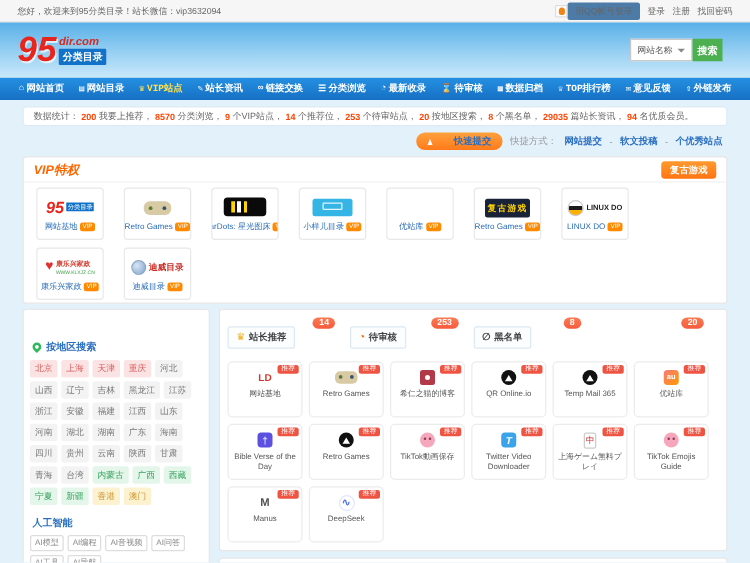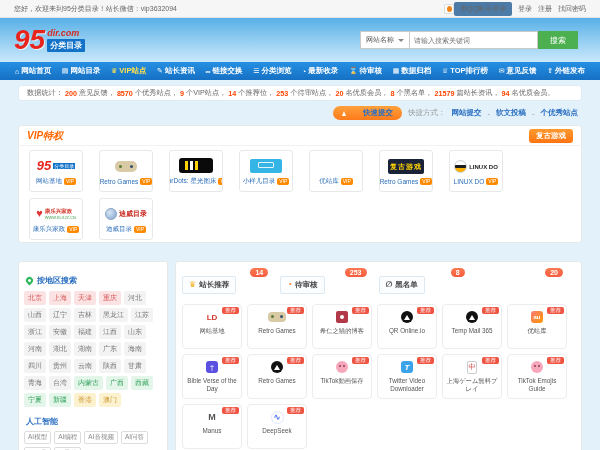--- a/index.html
+++ b/index.html
@@ -21,41 +21,41 @@
   .header { height:44px; background:linear-gradient(180deg,#58b0e8 0%,#9ed3f3 60%,#c9e8fb 100%); position:relative; display:flex; align-items:center; padding:0 14px; }
   .logo { display:flex; align-items:center; }
   .logo-num { font-size:28px; font-weight:bold; font-style:italic; color:#e8251d; line-height:0.85; text-shadow:1px 1px 0 rgba(255,255,255,.7); }
   .logo-col { display:flex; flex-direction:column; margin-left:2px; gap:1px; }
   .logo-domain { color:#d42a22; font-size:9px; font-weight:bold; font-style:italic; }
   .logo-sub { background:#1272c8; color:#fff; font-size:8px; font-weight:bold; padding:1px 3px; border-radius:1px; }
   .search { position:absolute; right:22px; top:13px; display:flex; height:18px; }
   .search-cat { background:#fff; border:1px solid #c9c9c9; font-size:7px; color:#555; display:flex; align-items:center; padding:0 5px; gap:4px; }
   .caret { width:0; height:0; border-left:3px solid transparent; border-right:3px solid transparent; border-top:3px solid #888; }
   .search-input { width:128px; border:1px solid #c9c9c9; border-left:none; font-size:7px; padding:0 4px; color:#333; outline:none; }
-  .search-btn { background:#4cb050; color:#fff; border:none; font-size:8px; width:40px; font-weight:normal; cursor:pointer; }
-
-  
-  .nav { height:18px; background:linear-gradient(180deg,#2590e2,#1670c4); display:flex; align-items:center; justify-content:space-between; padding:0 15px; }
+  .search-btn { background:#4cb050; color:#fff; border:none; font-size:8px; width:24px; font-weight:bold; cursor:pointer; }
+
+  
+  .nav { height:18px; background:linear-gradient(180deg,#2590e2,#1670c4); display:flex; align-items:center; justify-content:space-between; padding:0 15px;font-family:Liberation Mono, monospace; }
   .nav a { color:#fff; font-size:7.5px; font-weight:bold; display:flex; align-items:center; gap:2px; white-space:nowrap; }
   .nav a .glyph { font-size:7px; }
   .nav a.vip { color:#ffe14d; }
 
   
   .stats { margin:5px 18px 0; height:16px; background:#fff; border:1px solid #dcebf5; border-radius:3px;
            display:flex; align-items:center; padding:0 8px; font-size:7.2px; color:#666; white-space:nowrap; overflow:hidden; }
   .stats b { color:#ff4400; padding:0 2px; }
 
   
   .quick { margin:4px 22px 0; display:flex; justify-content:flex-end; align-items:center; gap:6px; font-size:7.5px; color:#999; height:16px; }
   .quick-btn { background:linear-gradient(180deg,#ffa13d,#ff7a1a); color:#fff; border-radius:8px; padding:2px 9px; font-weight:bold; display:flex; align-items:center; gap:17px; font-size:7.5px; }
   .bolt { width:0; height:0; border-left:2px solid transparent; border-right:2px solid transparent; border-bottom:5px solid #fff; }
   .quick a { color:#2a6fc0; font-weight:bold; }
 
   
-  .vip-panel { margin:4px 18px 18px; background:#fff; border:1px solid #e7e7e7; border-radius:3px; height:118px; overflow:hidden; }
+  .vip-panel { margin:4px 18px 4px; background:#fff; border:1px solid #e7e7e7; border-radius:3px; height:118px; overflow:hidden; }
   .vip-head { height:20px; border-bottom:1px solid #f2f2f2; display:flex; justify-content:space-between; align-items:center; padding:0 8px; }
   .vip-title { color:#ff6600; font-style:italic; font-weight:bold; font-size:10px; }
   .vip-more { background:linear-gradient(180deg,#ff9a2e,#ff7412); color:#fff; font-size:7.5px; padding:2px 7px; border-radius:3px; font-weight:bold; }
   .vip-cards { padding:4px 10px; display:flex; flex-wrap:wrap; column-gap:16px; row-gap:6px; }
   .vip-card { width:54px; height:42px; border:1px solid #e8e8e8; border-radius:3px; background:#fff; overflow:hidden;
               display:flex; flex-direction:column; align-items:center; justify-content:center; gap:2px; }
   .vip-logo { height:18px; display:flex; align-items:center; justify-content:center; gap:2px; }
   .vip-label { font-size:6.5px; color:#2a6db8; display:flex; align-items:center; gap:2px; white-space:nowrap; }
   .vip-badge { background:#ff8a00; color:#fff; font-size:5px; padding:0 2px; border-radius:2px; height:7px; line-height:7px; font-style:normal; }
   .l95n { font-size:13px; font-weight:bold; font-style:italic; color:#e8251d; }
@@ -77,21 +77,21 @@
   .heart { color:#e23030; font-size:11px; line-height:1; }
   .klx-col { display:flex; flex-direction:column; align-items:flex-start; }
   .klx-name { color:#d43b2f; font-size:5.5px; font-weight:bold; }
   .klx-sub { color:#3d9e46; font-size:4px; }
   .logo-globe { width:12px; height:12px; border-radius:50%; background:radial-gradient(circle at 35% 35%,#d7e6f5,#7fa3cc); border:1px solid #8aa5c5; }
   .dw-text { color:#c92a21; font-size:7px; font-weight:bold; }
 
   
   .main { margin:4px 18px 0; display:flex; gap:7px; align-items:flex-start; }
   .sidebar { width:150px; background:#fff; border:1px solid #e7e7e7; border-radius:3px; padding:6px 5px; min-height:210px; }
-  .side-title { color:#2a6fc0; font-weight:bold; font-size:8px; display:flex; align-items:center; gap:4px; margin:7px 0 5px 2px; }
+  .side-title { color:#2a6fc0; font-weight:bold; font-size:8px; display:flex; align-items:center; gap:4px; margin:18px 0 5px 2px; }
   .pin { width:7px; height:7px; background:#2eb85c; border-radius:50% 50% 50% 0; transform:rotate(-45deg); position:relative; }
   .pin::after { content:""; position:absolute; left:2px; top:2px; width:3px; height:3px; background:#fff; border-radius:50%; }
   .region-grid { display:flex; flex-wrap:wrap; gap:3px; }
   .region-grid span { font-size:7px; padding:2px 4px; border-radius:2px; cursor:pointer; }
   .region-grid .pink   { background:#fbe3e3; color:#d85c5c; }
   .region-grid .gray   { background:#f3f3f3; color:#777; }
   .region-grid .green  { background:#e4f6ea; color:#36a45f; }
   .region-grid .yellow { background:#fcf2cf; color:#cf9b3a; }
   .ai-title { color:#2a6fc0; font-weight:bold; font-size:8px; margin:9px 0 4px 2px; }
   .ai-tags { display:flex; flex-wrap:wrap; gap:3px; }
@@ -163,21 +163,20 @@
     <span class="logo-col">
       <span class="logo-domain">dir.com</span>
       <span class="logo-sub">分类目录</span>
     </span>
   </div>
   <div class="search">
     <span class="search-cat">
       <span>网站名称</span>
       <span class="caret"></span>
     </span>
-    <input class="search-input" placeholder="请输入搜索关键词" style="">
     <button class="search-btn">搜索</button>
   </div>
 </div>
 
 <div class="nav">
   <a>
       <span class="glyph">⌂</span>
       <span>网站首页</span>
     </a>
   <a>
@@ -222,34 +221,34 @@
     </a>
   <a>
       <span class="glyph">⇧</span>
       <span>外链发布</span>
     </a>
 </div>
 
 <div class="stats">
   <span>数据统计：</span>
   <b>200</b>
-    <span>意见反馈，</span>
+    <span>我要上推荐，</span>
   <b>8570</b>
-    <span>个优秀站点，</span>
+    <span>分类浏览，</span>
   <b>9</b>
     <span>个VIP站点，</span>
   <b>14</b>
     <span>个推荐位，</span>
   <b>253</b>
     <span>个待审站点，</span>
   <b>20</b>
-    <span>名优质会员，</span>
+    <span>按地区搜索，</span>
   <b>8</b>
     <span>个黑名单，</span>
-  <b>21579</b>
+  <b>29035</b>
     <span>篇站长资讯，</span>
   <b>94</b>
     <span>名优质会员。</span>
 </div>
 
 <div class="quick">
   <a class="quick-btn">
       <span class="bolt"></span>
       <span>快速提交</span>
     </a>

